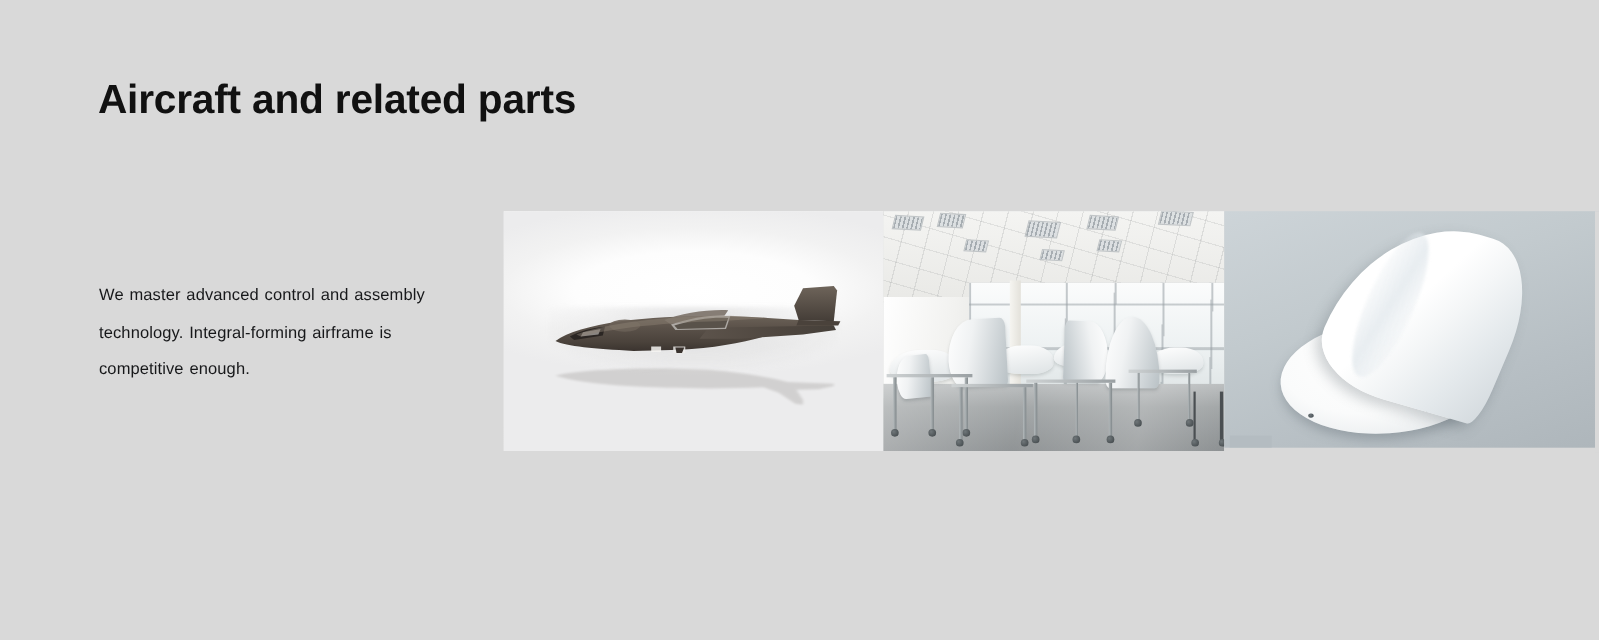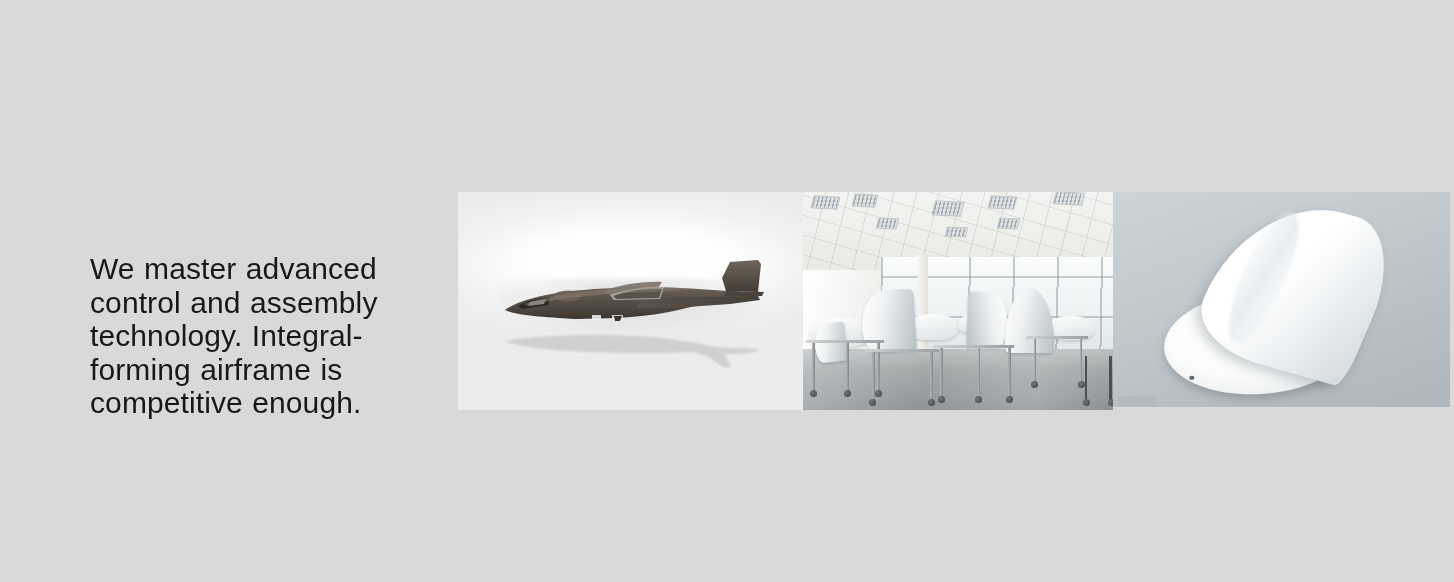--- a/index.html
+++ b/index.html
@@ -33,21 +33,21 @@
     white-space: nowrap;
     line-height: 1.15;
   }
 
   
   .body-text {
     position: absolute;
     left: 90px;
     top: 252px;
     width: 330px;
-    font-size: 30px;
+    font-size: 15px;
     color: #17181a;
     line-height: 33.5px;
     letter-spacing: 0.1px;
     word-spacing: 1px;
   }
 
   
   .photo-strip {
     position: absolute;
     left: 458px;
@@ -229,20 +229,21 @@
     left: 1450px; top: 192px;
     width: 4px; height: 219px;
     background: #d9d9d9;
   }
 </style>
 </head>
 <body>
 
 <div class="slide">
 
+  <div class="slide-title">Aircraft and related parts</div>
 
   <div class="body-text">We master advanced control and assembly technology. Integral-forming airframe is competitive enough.</div>
 
   <div class="photo-strip">
 
     <div class="photo photo-airframe">
       <div class="airframe-shadow"></div>
 
       <svg class="airframe-reflect" viewBox="0 0 345 218" preserveAspectRatio="none">
         <path d="M47 118 C62 110 84 104 112 101 C150 97 196 96 236 99 L250 90 L265 72 L272 70 L272 78 L266 95 L286 96 L300 101 L300 105 L258 108 C240 116 214 124 186 128 L150 130 L120 130 C84 128 58 124 47 118 Z" fill="#4b443e"></path>

